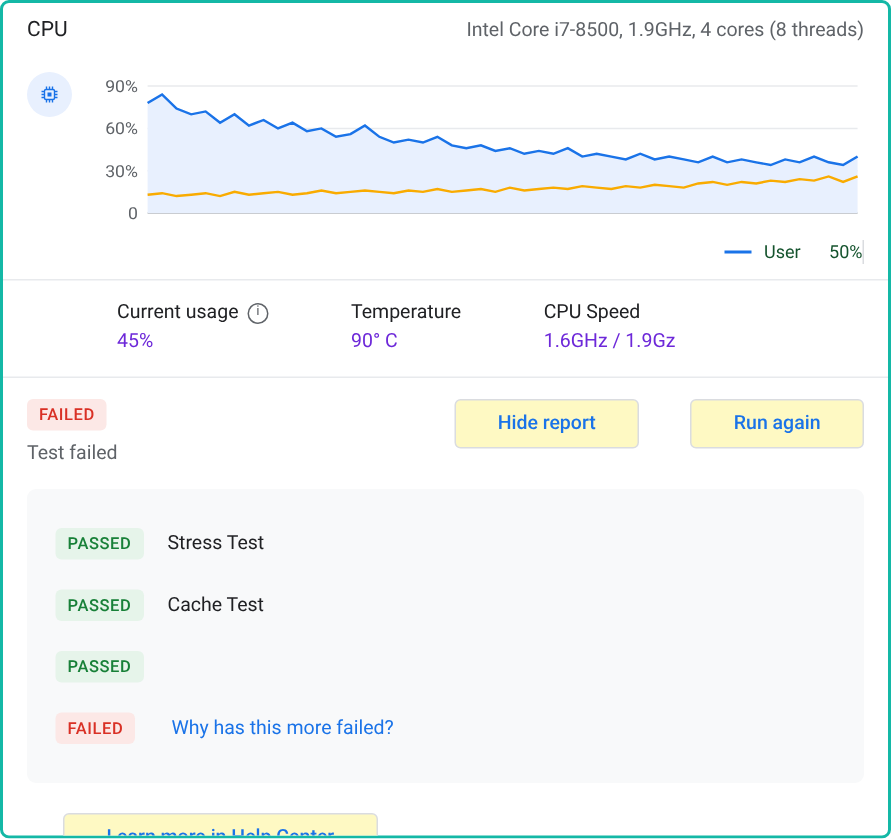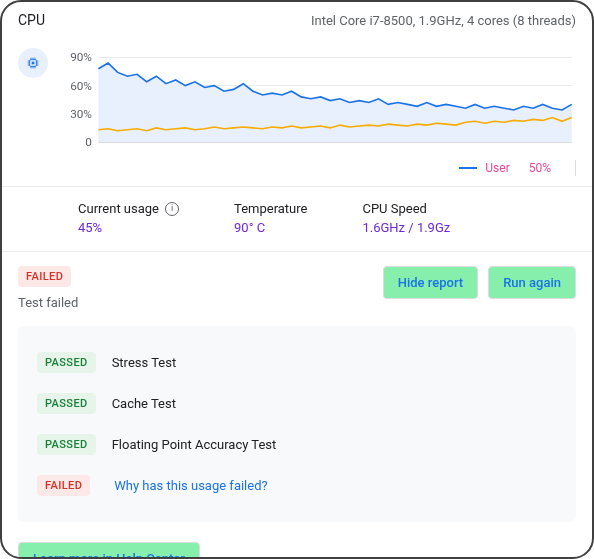--- a/index.html
+++ b/index.html
@@ -5,22 +5,22 @@
   * { box-sizing: border-box; }
   html, body { margin: 0; padding: 0; }
   body {
     font-family: "Google Sans", Roboto, Arial, sans-serif;
     font-size: 13px;
     color: #202124;
     background: #fff;
     width: 594px;
   }
   .card {
-    border: 2px solid #404040;
-    border-radius: 21px;
+    border: 2px solid #14b8a6;
+    border-radius: 6px;
     width: 594px;
     height: 559px;
     padding: 0;
     overflow: hidden;
   }
   .header {
     display: flex;
     align-items: center;
     justify-content: space-between;
     padding: 10px 16px 8px 16px;
@@ -45,24 +45,23 @@
     margin-right: 14px;
     margin-top: 4px;
     flex: 0 0 auto;
   }
   .cpu-badge svg { width: 16px; height: 16px; }
   .chart-wrap { flex: 1; }
   .chart-svg { width: 100%; height: 110px; display: block; }
   .legend {
     display: flex;
     justify-content: flex-end;
-    gap: 24px;
     padding: 6px 16px 10px 0;
     font-size: 12px;
-    color: #ec4899;
+    color: #14532d;
   }
   .legend-item { display: flex; align-items: center; gap: 8px; }
   .legend-swatch { width: 18px; height: 2px; display: inline-block; }
   .legend-sep { width: 1px; height: 16px; background: #dadce0; align-self: center; }
   hr.sep { border: none; border-top: 1px solid #e8eaed; margin: 0; }
   .stats {
     display: flex;
     padding: 14px 16px 16px 76px;
     gap: 55px;
   }
@@ -99,28 +98,29 @@
   }
   .badge.failed { background: #fce8e6; color: #d93025; }
   .badge.passed { background: #e6f4ea; color: #188038; }
   .test-summary-text {
     color: #5f6368;
     font-size: 13px;
     margin-top: 8px;
   }
   .btn {
     border: 1px solid #dadce0;
-    background: #86efac;
+    background: #fef9c3;
     color: #1a73e8;
     font-size: 13px;
     font-weight: 500;
-    padding: 8px 14px;
+    padding: 8px 28px;
     border-radius: 4px;
     cursor: pointer;
     font-family: inherit;
+    margin-left: 24px;
   }
   .btn-row { display: flex; gap: 10px; }
   .tests-panel {
     margin: 16px;
     background: #f8f9fa;
     border-radius: 6px;
     padding: 16px 18px;
   }
   .test-item {
     display: flex;
@@ -219,25 +219,24 @@
       <div class="test-item">
         <span class="badge passed">PASSED</span>
         <span class="test-name">Stress Test</span>
       </div>
       <div class="test-item">
         <span class="badge passed">PASSED</span>
         <span class="test-name">Cache Test</span>
       </div>
       <div class="test-item">
         <span class="badge passed">PASSED</span>
-        <span class="test-name">Floating Point Accuracy Test</span>
       </div>
       <div class="test-item">
         <span class="badge failed">FAILED</span>
-        <a href="#" class="test-link">Why has this usage failed?</a>
+        <a href="#" class="test-link">Why has this more failed?</a>
       </div>
     </div>
 
   <div class="footer">
     <button class="btn">Learn more in Help Center</button>
   </div>
 
 </div>
 
 </body></html>

